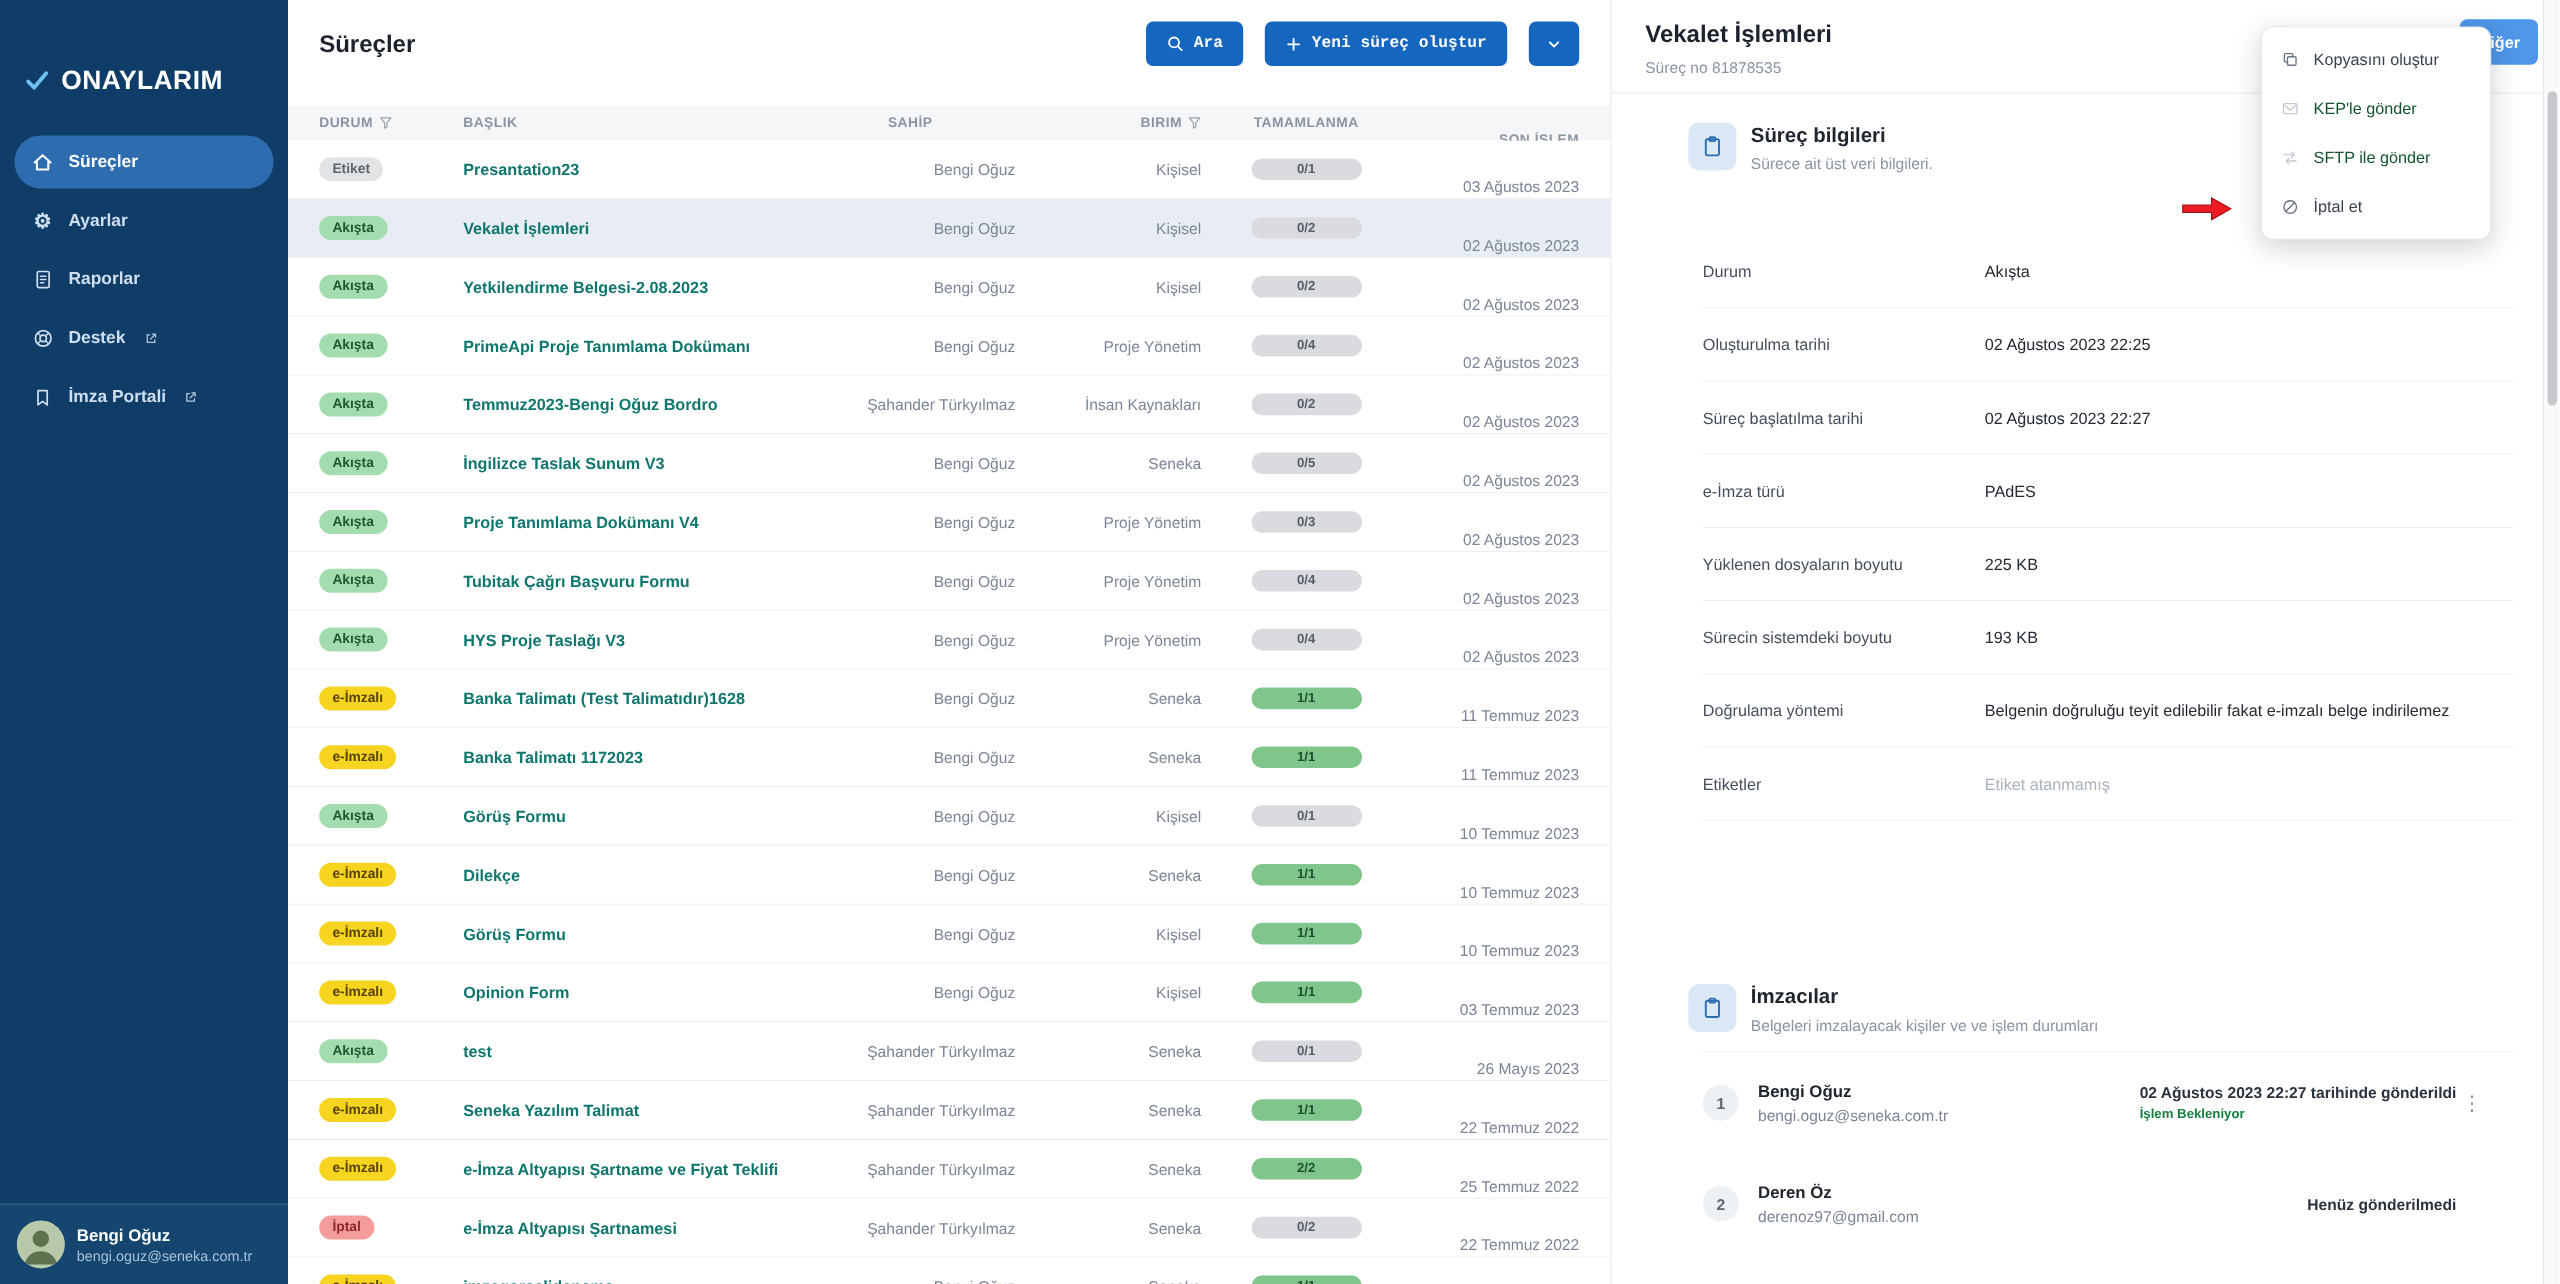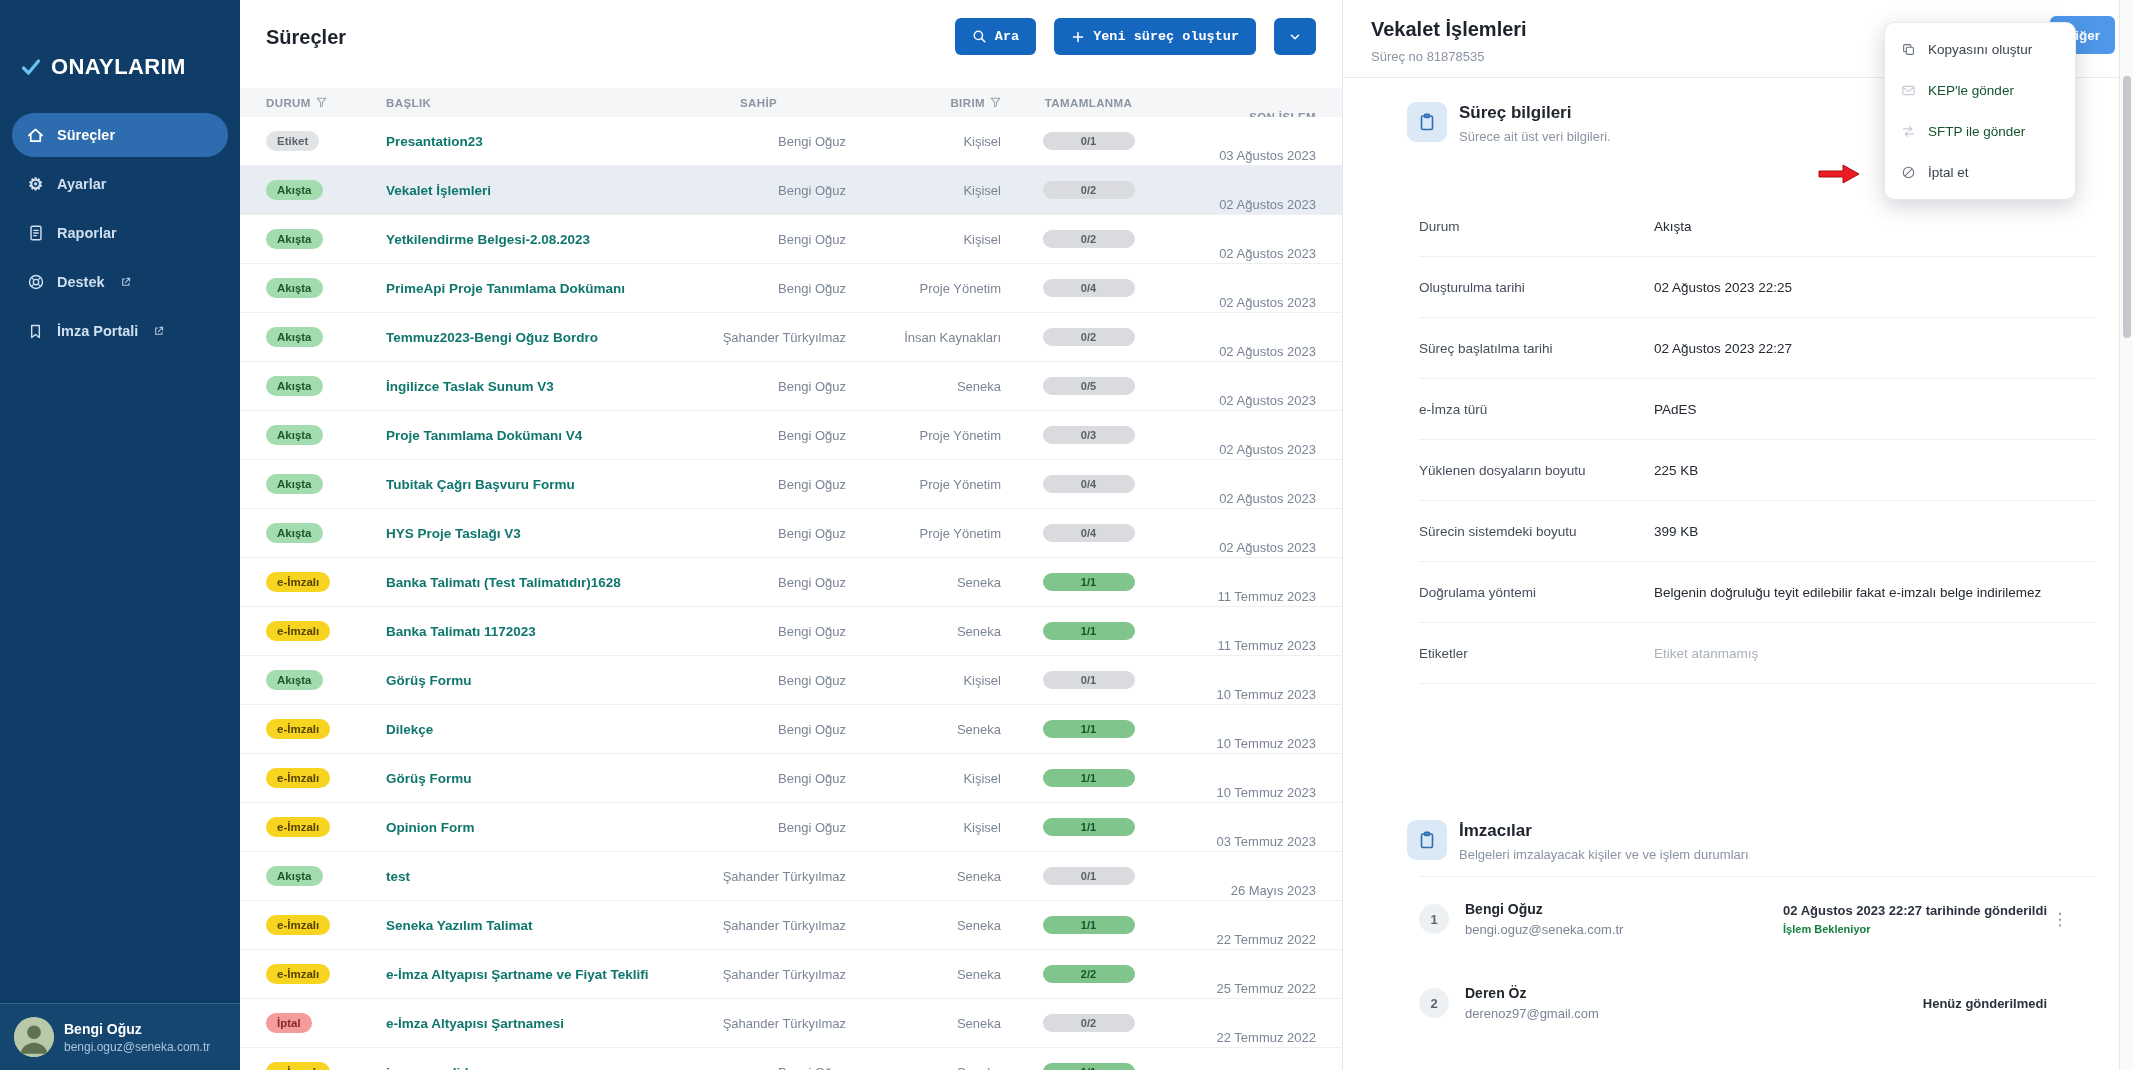--- a/index.html
+++ b/index.html
@@ -483,21 +483,21 @@
           <div class="field">
             <div class="f-label">e-İmza türü</div>
             <div class="f-value">PAdES</div>
           </div>
           <div class="field">
             <div class="f-label">Yüklenen dosyaların boyutu</div>
             <div class="f-value">225 KB</div>
           </div>
           <div class="field">
             <div class="f-label">Sürecin sistemdeki boyutu</div>
-            <div class="f-value">399 KB</div>
+            <div class="f-value">193 KB</div>
           </div>
           <div class="field">
             <div class="f-label">Doğrulama yöntemi</div>
             <div class="f-value">Belgenin doğruluğu teyit edilebilir fakat e-imzalı belge indirilemez</div>
           </div>
           <div class="field muted">
             <div class="f-label">Etiketler</div>
             <div class="f-value">Etiket atanmamış</div>
           </div>
       </div>

